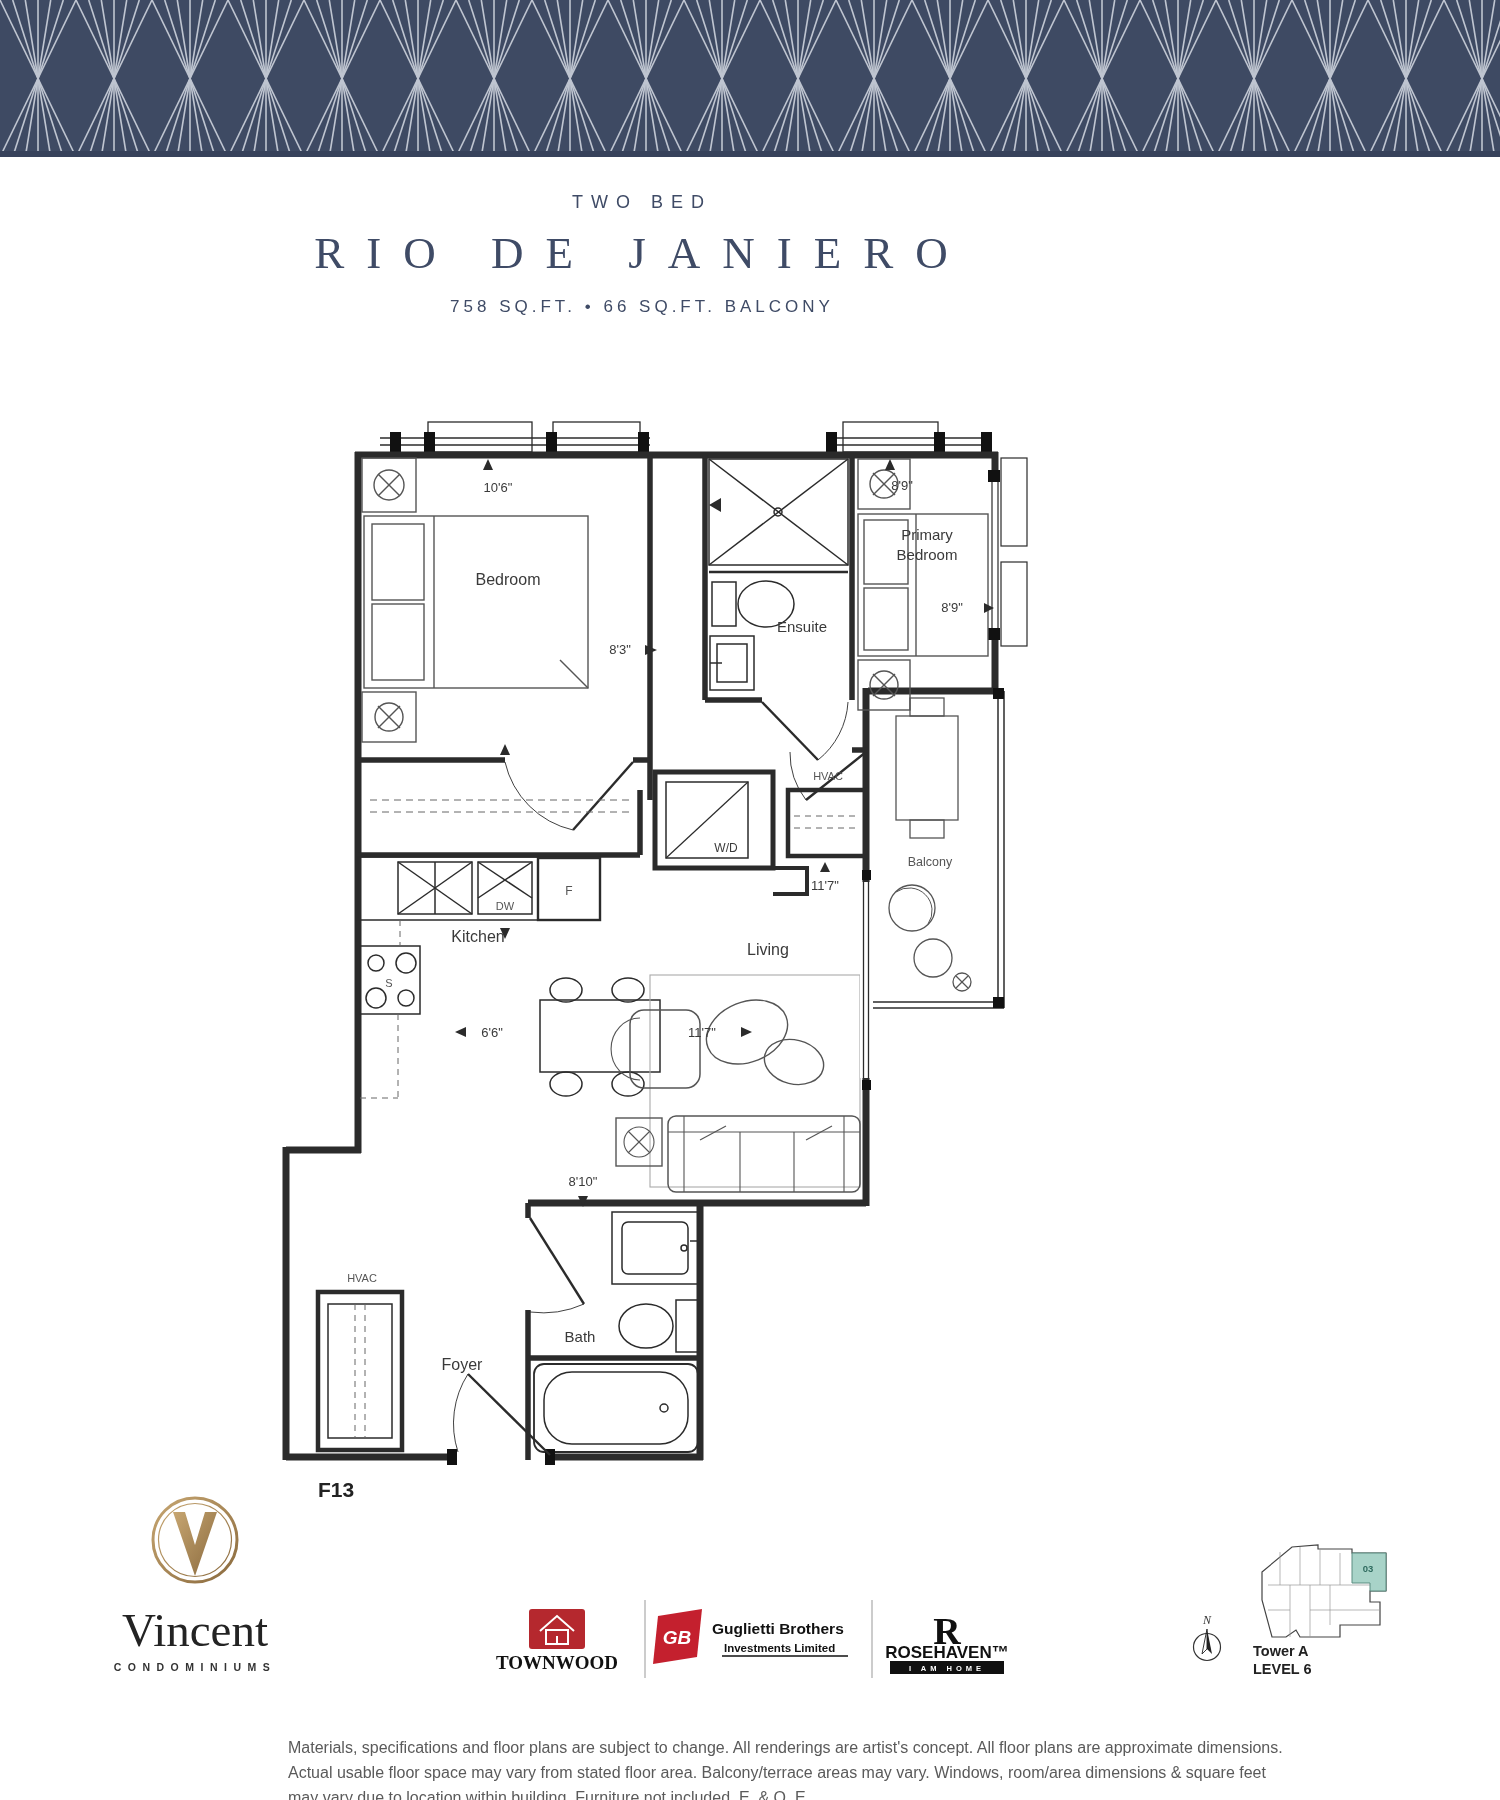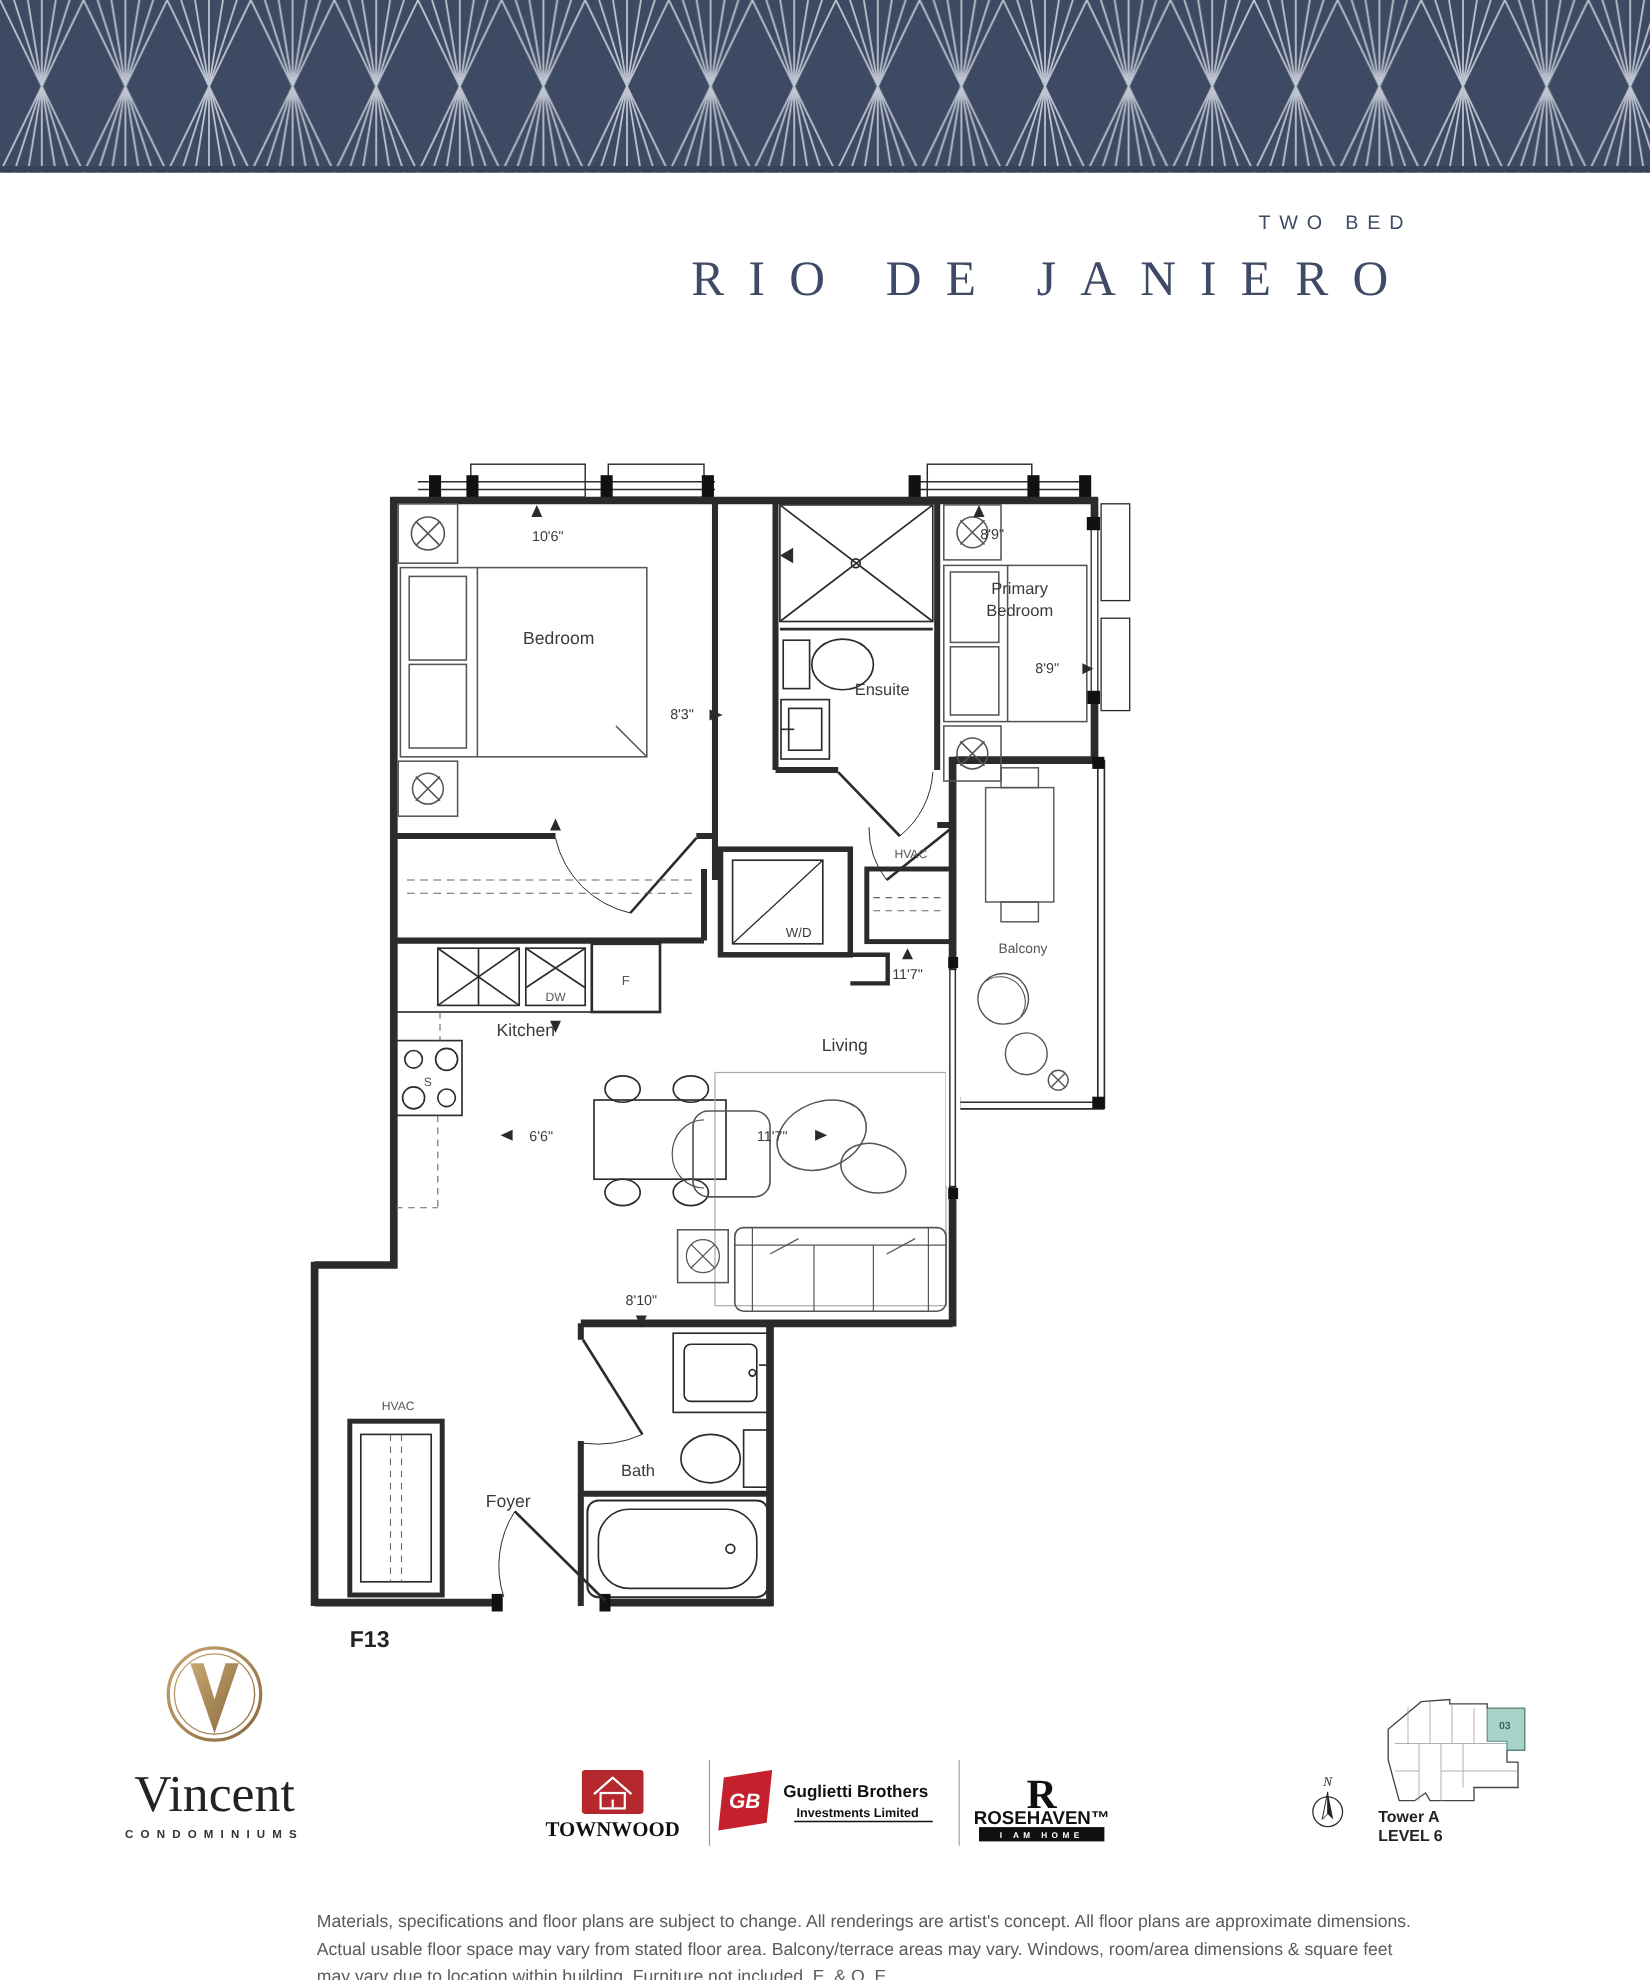--- a/index.html
+++ b/index.html
@@ -1,18 +1,18 @@
 <!DOCTYPE html>
 <html><head>
 <meta charset="utf-8">
 <style>
   html,body{margin:0;padding:0;background:#ffffff;}
   body{width:1500px;height:1800px;position:relative;font-family:"Liberation Sans",sans-serif;overflow:hidden;}
   .banner{position:absolute;left:0;top:0;width:1500px;height:157px;}
-  .title-block{position:absolute;left:0;top:170px;width:1284px;text-align:right;color:#3f4b66;}
+  .title-block{position:absolute;left:0;top:170px;width:1284px;text-align:center;color:#3f4b66;}
   .category{font-size:18px;letter-spacing:8px;font-weight:500;margin-top:22px;}
   .main-title{font-family:"Liberation Serif",serif;font-size:45px;letter-spacing:22px;margin-top:14px;font-weight:400;white-space:nowrap;}
   .area-line{font-size:17px;letter-spacing:4px;font-weight:500;margin-top:18px;}
   .plan-svg{position:absolute;left:250px;top:390px;width:810px;height:1110px;}
   .footer-svg{position:absolute;left:0;top:1470px;width:1500px;height:260px;}
   .disclaimer{position:absolute;left:288px;top:1736px;width:1000px;font-size:16px;line-height:1.55;color:#5a5a5a;}
   svg text{font-family:"Liberation Sans",sans-serif;}
   .serif{font-family:"Liberation Serif",serif;}
 </style>
 </head>
@@ -40,20 +40,21 @@
       </g>
     </pattern>
   </defs>
   <rect width="1500" height="157" fill="url(#fan)"></rect>
   <rect y="151" width="1500" height="6" fill="#37425b"></rect>
 </svg>
 
 <div class="title-block">
   <div class="category">TWO BED</div>
   <div class="main-title">RIO DE JANIERO</div>
+  <div class="area-line">758 SQ.FT. • 66 SQ.FT. BALCONY</div>
 </div>
 
 <svg class="plan-svg" viewBox="250 390 810 1110">
   <g fill="none" stroke="#2b2b2b">
 
     <g stroke-width="1.3">
       <rect x="428" y="422" width="104" height="30" fill="#fff"></rect>
       <rect x="553" y="422" width="87" height="30" fill="#fff"></rect>
       <rect x="843" y="422" width="95" height="30" fill="#fff"></rect>
       <line x1="380" y1="438" x2="650" y2="438"></line>

